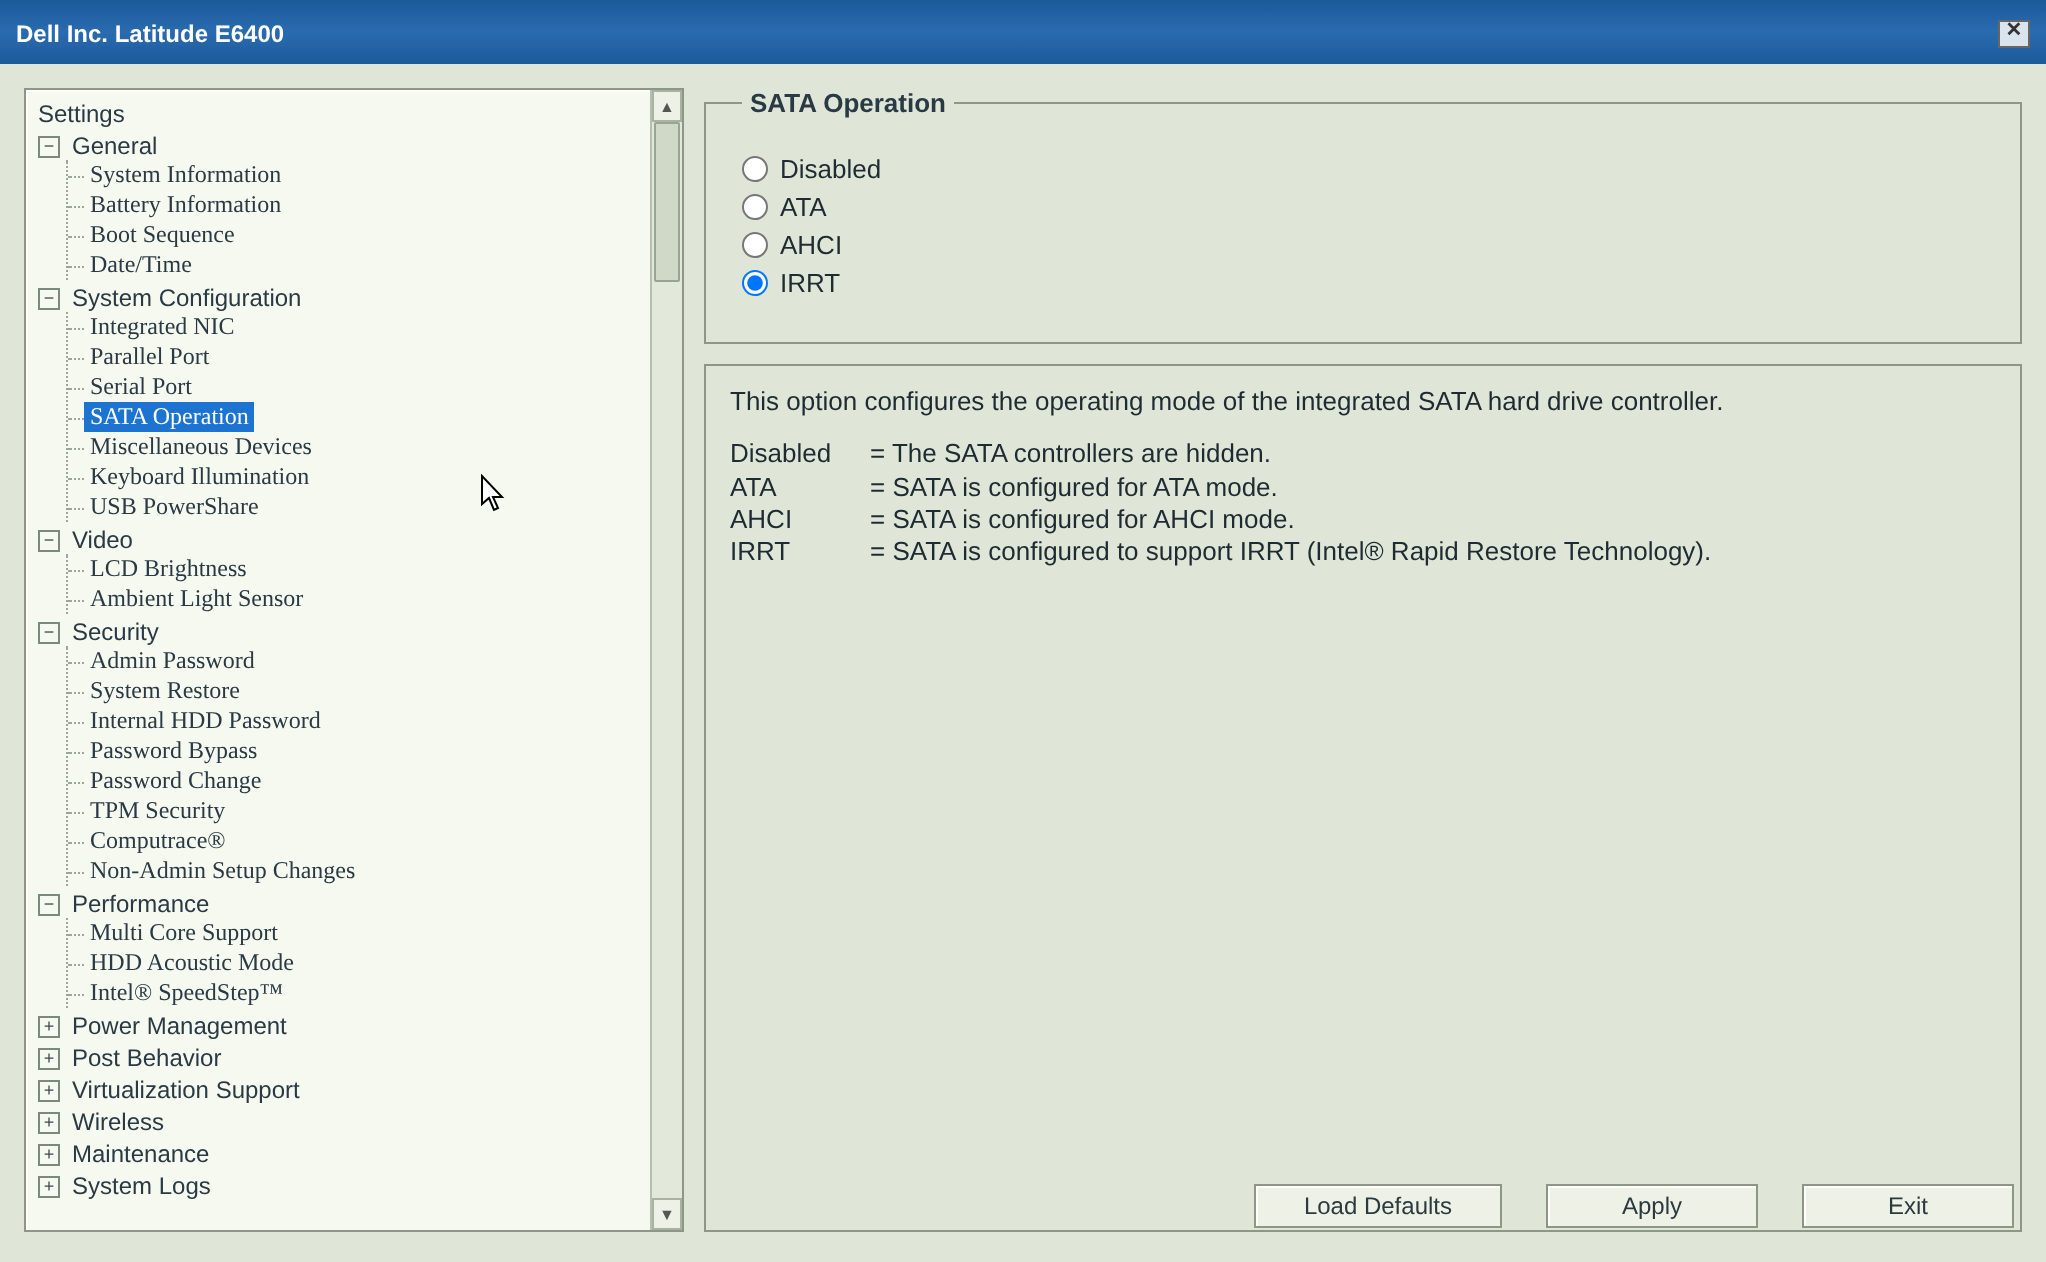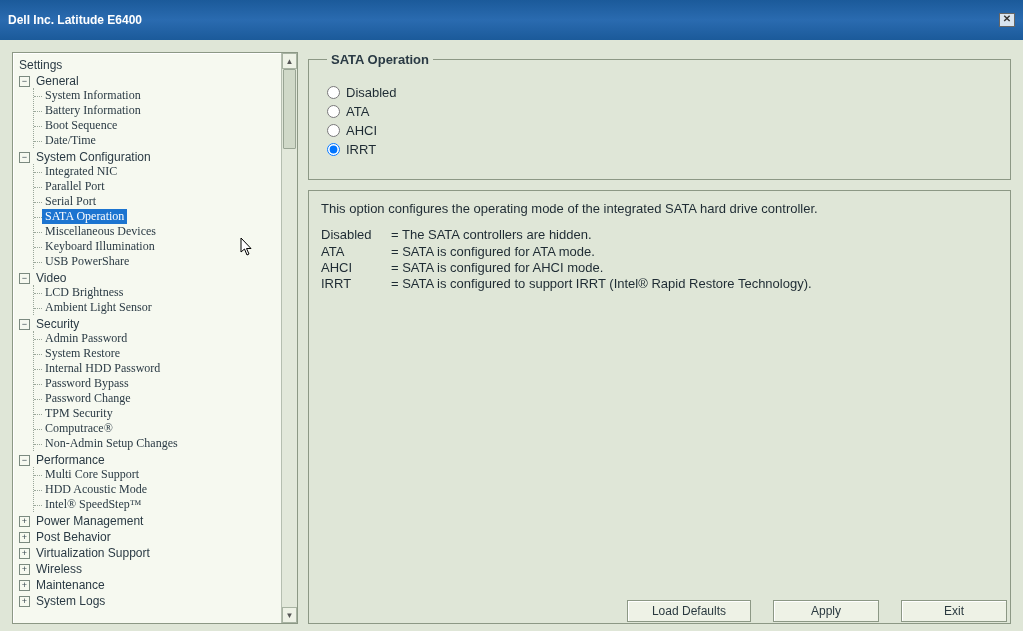--- a/index.html
+++ b/index.html
@@ -6,27 +6,26 @@
   body {
     font-family: Arial, Helvetica, sans-serif;
     font-size: 12px;
     background: #000;
     width: 1023px;
     height: 631px;
     overflow: hidden;
     position: relative;
   }
   .titlebar {
-    height: 20px;
+    height: 32px;
     background: linear-gradient(#1b5a9a, #2a6bb0 50%, #1b5a9a);
     color: #fff;
     font-weight: bold;
-    padding: 20px 8px;
-    display: flex;
-    align-items: center;
+    padding: 10px 8px;
+    display: flex;
     justify-content: space-between;
     font-size: 12px;
   }
   .close-btn {
     width: 16px; height: 14px;
     background: #d9e4ef;
     border: 1px solid #666;
     color: #333;
     font-size: 10px;
     line-height: 10px;
@@ -35,21 +34,21 @@
   }
   .workspace {
     background: #dfe6d7;
     width: 100%;
     height: 611px;
     padding: 12px;
     display: flex;
     gap: 10px;
   }
   .tree-panel {
-    width: 286px;
+    width: 330px;
     height: 572px;
     background: #f6f9f0;
     border: 1px solid #8c9885;
     box-shadow: inset 1px 1px 0 #fff;
     position: relative;
     display: flex;
   }
   .tree-body {
     flex: 1;
     padding: 4px 6px 4px 6px;

